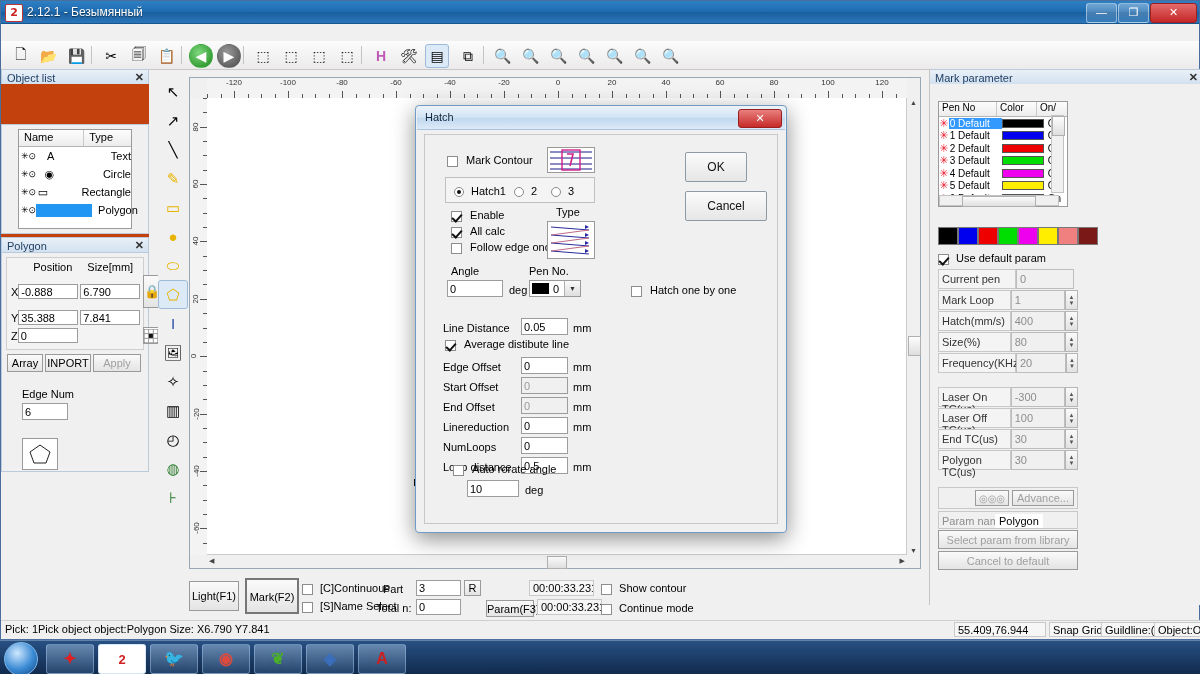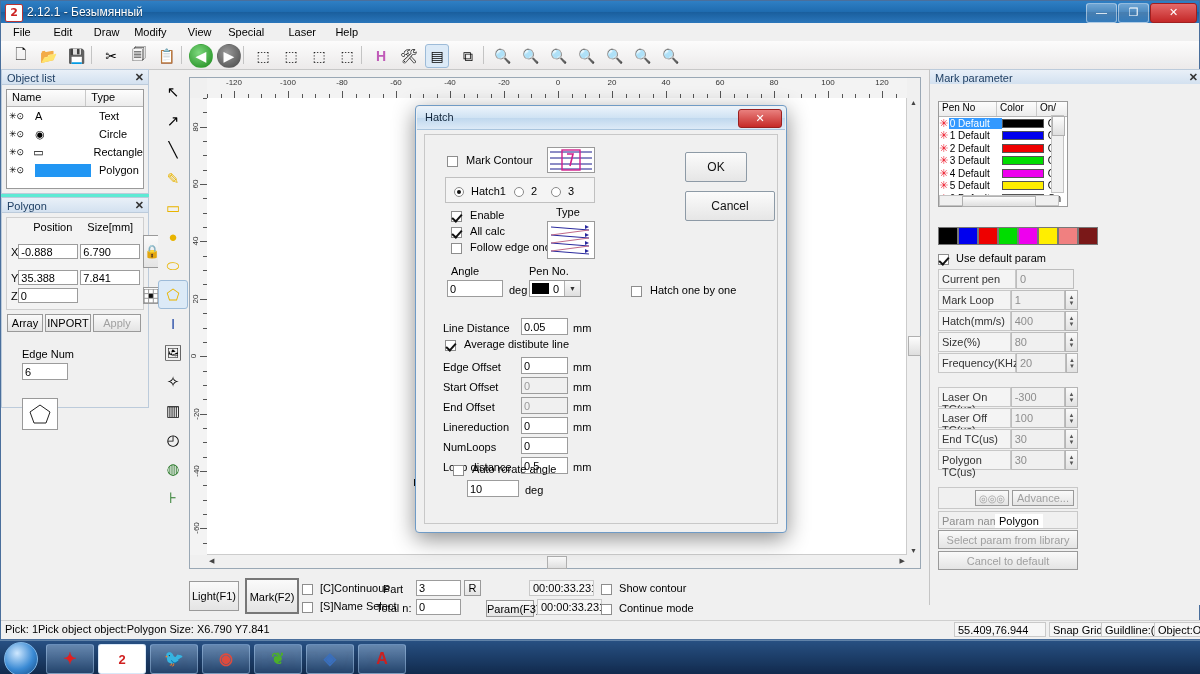--- a/index.html
+++ b/index.html
@@ -31,21 +31,21 @@
   .menubar{position:absolute;left:0;top:22px;right:0;height:18px;background:#f0f0f0;border-bottom:1px solid #dcdcdc;}
   .menubar .mi{position:absolute;top:2px;padding:1px 6px;font-size:11px;cursor:default;}
 
   
   .toolbar{position:absolute;left:0;top:40px;right:0;height:28px;background:linear-gradient(180deg,#fcfcfc,#eceaea);border-bottom:1px solid #c8c8c8;}
   .tbi{position:absolute;top:3px;width:22px;height:22px;display:flex;align-items:center;justify-content:center;font-size:14px;border:1px solid transparent;border-radius:3px;}
   .tbi.sel{border-color:#9dbbd8;background:#dceaf7;}
   .tsep{position:absolute;top:5px;width:1px;height:18px;background:#c4c4c4;}
 
   
-  .dock{position:absolute;left:0;top:68px;width:148px;background:#5eead4;}
+  .dock{position:absolute;left:0;top:68px;width:148px;background:#c2410c;}
   .panel-cap{height:15px;background:linear-gradient(180deg,#e9f0f8,#d3e1f0);border:1px solid #bccbdb;border-bottom:none;
      font-size:11px;padding:2px 4px 0 5px;box-sizing:border-box;color:#1f3f63;position:relative;}
   .panel-cap .xb{position:absolute;right:4px;top:1px;font-size:11px;font-weight:bold;color:#333;}
   .panel-body{border:1px solid #bccbdb;background:#f0f0f0;box-sizing:border-box;}
 
   .objlist{height:100px;margin:0 4px;background:#fff;border:1px solid #9a9a9a;position:relative;box-sizing:border-box;}
   .olhead{display:flex;height:16px;border-bottom:1px solid #b5b5b5;background:linear-gradient(180deg,#fdfdfd,#ececec);}
   .olhead div{font-size:11px;padding:1px 0 0 5px;box-sizing:border-box;border-right:1px solid #c9c9c9;}
   .olrow{display:flex;height:18px;align-items:center;font-size:11px;}
   .olicon{width:26px;display:flex;align-items:center;justify-content:flex-start;padding-left:2px;font-size:9px;}
@@ -158,30 +158,20 @@
     <div class="titlebar">
       <div class="tb-ico">2</div>
       <div class="tb-title">2.12.1 - Безымянный</div>
       <div class="tb-btns">
         <div class="tb-btn">—</div>
         <div class="tb-btn">❐</div>
         <div class="tb-btn close">✕</div>
       </div>
     </div>
 
-    <div class="menubar" id="menubar">
-        <div class="mi" style="left: 6px;">File</div>
-        <div class="mi" style="left: 46.4px;">Edit</div>
-        <div class="mi" style="left: 86.8px;">Draw</div>
-        <div class="mi" style="left: 127.2px;">Modify</div>
-        <div class="mi" style="left: 180.8px;">View</div>
-        <div class="mi" style="left: 221.2px;">Special</div>
-        <div class="mi" style="left: 281.4px;">Laser</div>
-        <div class="mi" style="left: 328.4px;">Help</div>
-      </div>
 
     <div class="toolbar" id="toolbar">
         <div class="tsep" style="left: 90px;"></div>
         <div class="tsep" style="left: 180px;"></div>
         <div class="tsep" style="left: 242px;"></div>
         <div class="tsep" style="left: 360px;"></div>
         <div class="tsep" style="left: 447px;"></div>
         <div class="tsep" style="left: 482px;"></div>
         <div class="tbi" style="left: 8px;">🗋</div>
         <div class="tbi" style="left: 36px;">📂</div>
@@ -206,21 +196,21 @@
         <div class="tbi" style="left: 602px; color: rgb(138, 106, 42);">🔍</div>
         <div class="tbi" style="left: 630px; color: rgb(138, 106, 42);">🔍</div>
         <div class="tbi" style="left: 658px; color: rgb(138, 106, 42);">🔍</div>
       </div>
 
     <div class="dock">
       <div class="panel-cap">
         <span>Object list</span>
         <span class="xb">✕</span>
       </div>
-      <div class="panel-body" style="height:110px;padding:4px 0;">
+      <div class="panel-body" style="height:110px;padding:4px 12px;margin-top:40px;">
         <div class="objlist">
           <div class="olhead">
             <div style="width:84px">Name</div>
             <div style="width:60px;border-right:none">Type</div>
           </div>
           <div id="objrows">
               <div class="olrow">
                 <div class="olicon">✳⊙</div>
                 <div class="olname">A</div>
                 <div class="oltype">Text</div>
@@ -243,21 +233,21 @@
                 <div class="oltype">Polygon</div>
               </div>
             </div>
         </div>
       </div>
 
       <div class="panel-cap" style="margin-top:3px;">
         <span>Polygon</span>
         <span class="xb">✕</span>
       </div>
-      <div class="panel-body" style="height:196px;">
+      <div class="panel-body" style="height:220px;">
 
         <div class="posgrid">
           <div class="pg-h">
             <span>Position</span>
             <span>Size[mm]</span>
           </div>
           <div class="pg-r">
             <span class="ax">X</span>
             <input class="inp" style="width: 60px;" value="-0.888">
             <input class="inp" style="width: 60px; margin-left: 2px;" value="6.790">
@@ -796,21 +786,21 @@
           </div>
 
         <div style="position:absolute;left:28px;top:328px;">
           <span class="cb"></span>
           <span style="font-size:11px;margin-left:5px">Auto rorate angle</span>
         </div>
         <input class="inp" style="position: absolute; left: 42px; top: 345px; width: 52px; height: 17px;" value="10">
         <div class="dlbl" style="left:100px;top:349px">deg</div>
 
         <div class="dbtn" style="left:260px;top:17px;width:62px;height:30px;line-height:29px">OK</div>
-        <div class="dbtn" style="left:260px;top:56px;width:90px;height:30px;line-height:29px">Cancel</div>
+        <div class="dbtn" style="left:260px;top:56px;width:82px;height:30px;line-height:29px">Cancel</div>
 
         <div style="position:absolute;left:206px;top:149px;">
           <span class="cb"></span>
           <span style="font-size:11px;margin-left:5px">Hatch one by one</span>
         </div>
       </div>
     </div>
 
   </div>
 

